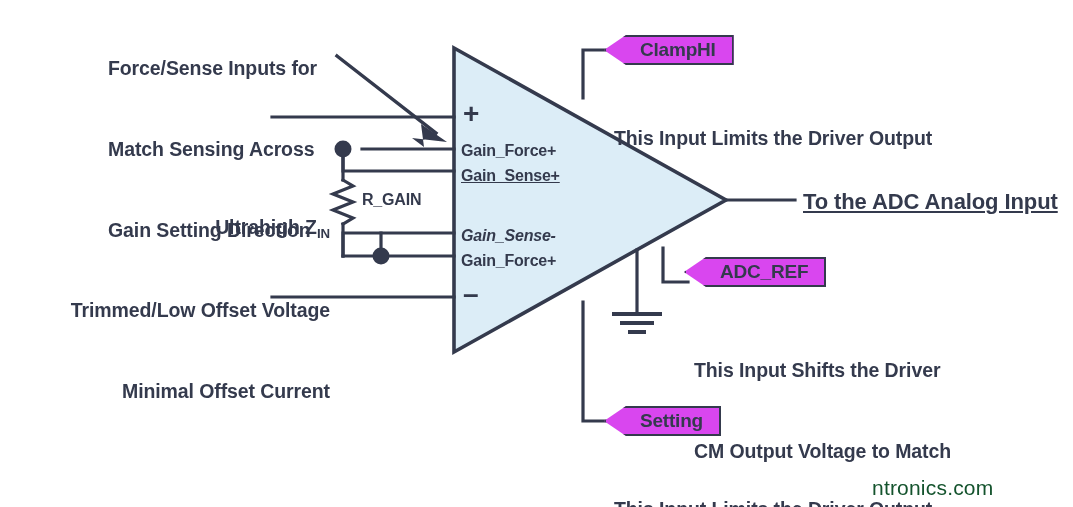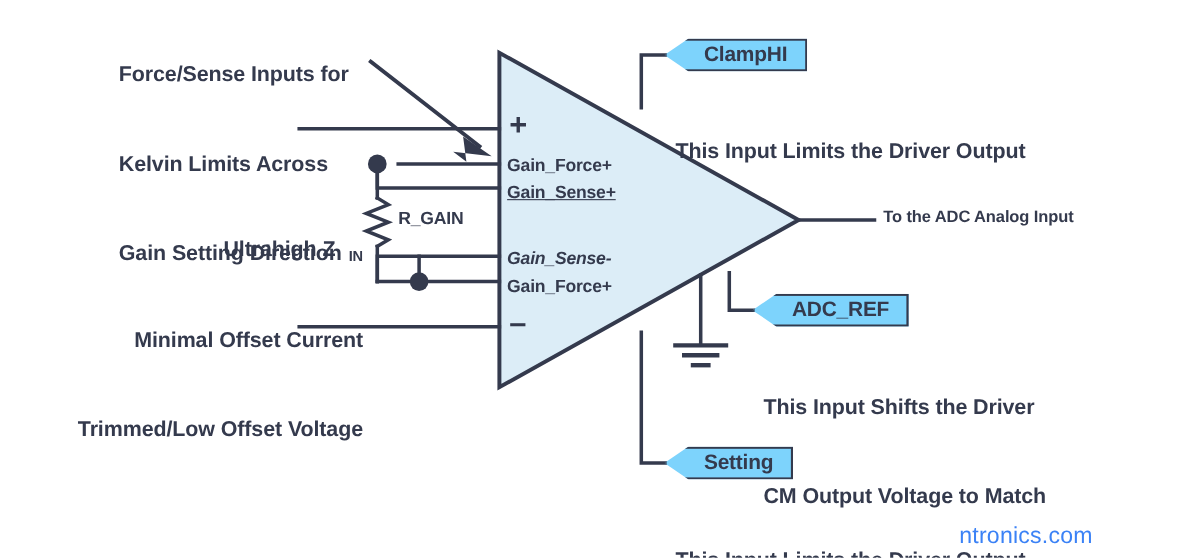--- a/index.html
+++ b/index.html
@@ -10,37 +10,37 @@
     overflow:hidden;
   }
   #stage { position:relative; width:963px; height:507px; }
   #wires { position:absolute; inset:0; width:1073px; height:507px; }
 
   .txt { position:absolute; color:#343a4d; font-weight:bold; white-space:pre; }
   .lbl-note { font-size:19.5px; line-height:27px; letter-spacing:-0.1px; }
   .lbl-pin  { font-size:16px; line-height:25px; letter-spacing:-0.2px; }
   .lbl-sign { font-size:28px; font-weight:bold; }
   .lbl-rgain{ font-size:16px; letter-spacing:-0.2px; }
-  .lbl-out  { font-size:15px; letter-spacing:-0.1px; }
+  .lbl-out  { font-size:22px; letter-spacing:-0.1px;text-decoration:underline; }
   .right-al { text-align:right; }
 
   .badge {
     position:absolute; height:30px;
     display:flex; align-items:center;
     padding:0 16px 0 34px;
     color:#343a4d; font-size:19px; font-weight:bold; letter-spacing:-0.2px;
-    background:#7dd3fc;
+    background:#d946ef;
     border:2.5px solid #343a4d;
     clip-path: polygon(22px 0, 100% 0, 100% 100%, 22px 100%, 0 50%);
   }
-  sub { font-size:0.68em; vertical-align:baseline; position:relative; top:0.28em;margin-left:12px; }
+  sub { font-size:0.68em; vertical-align:baseline; position:relative; top:0.28em; }
 
   #watermark {
     position:absolute; left:872px; top:476px;
-    font-size:21px; color:#3b82f6; font-weight:normal;
+    font-size:21px; color:#14532d; font-weight:normal;
     letter-spacing:0.2px; white-space:pre;
   }
 </style>
 </head>
 <body>
 
 <div id="stage">
 
   <svg id="wires" viewBox="0 0 1073 507" xmlns="http://www.w3.org/2000/svg">
     <g fill="none" stroke="#343a4d" stroke-width="3.2" stroke-linecap="square">
@@ -81,48 +81,48 @@
       <line x1="337" y1="56" x2="436" y2="133" stroke-width="3.4"></line>
       <polygon points="447,142 421,124 424,147 412,138" fill="#343a4d" stroke="none"></polygon>
     </g>
 
     <circle cx="343" cy="149" r="8.5" fill="#343a4d"></circle>
     <circle cx="381" cy="256" r="8.5" fill="#343a4d"></circle>
   </svg>
 
   <div class="txt lbl-note" style="left:108px; top:1px;">
     <div>Force/Sense Inputs for</div>
-    <div>Kelvin Limits Across</div>
+    <div>Match Sensing Across</div>
     <div>Gain Setting Direction</div>
   </div>
 
   <div class="txt lbl-note right-al" style="left:20px; top:160px; width:310px;">
     <div><span>Ultrahigh Z</span><sub>IN</sub></div>
+    <div>Trimmed/Low Offset Voltage</div>
     <div>Minimal Offset Current</div>
-    <div>Trimmed/Low Offset Voltage</div>
   </div>
 
   <div class="txt lbl-rgain" style="left:362px; top:191px;">R_GAIN</div>
 
   <div class="txt lbl-sign" style="left:463px; top:98px;">+</div>
   <div class="txt lbl-sign" style="left:463px; top:278px;">–</div>
 
   <div class="txt lbl-pin" style="left:461px; top:138px;">Gain_Force+</div>
   <div class="txt lbl-pin" style="left:461px; top:163px;text-decoration:underline;">Gain_Sense+</div>
   <div class="txt lbl-pin" style="left:461px; top:223px;font-style:italic;">Gain_Sense-</div>
   <div class="txt lbl-pin" style="left:461px; top:248px;">Gain_Force+</div>
 
   <div class="txt lbl-out" style="left:803px; top:189px;">To the ADC Analog Input</div>
 
   <div class="badge" style="left:604px; top:35px;">ClampHI</div>
   <div class="txt lbl-note" style="left:614px; top:71px;">
     <div>This Input Limits the Driver Output</div>
   </div>
 
-  <div class="badge" style="left:684px; top:267px;">ADC_REF</div>
+  <div class="badge" style="left:684px; top:257px;">ADC_REF</div>
   <div class="txt lbl-note" style="left:694px; top:303px;">
     <div>This Input Shifts the Driver</div>
     <div>CM Output Voltage to Match</div>
     
   </div>
 
   <div class="badge" style="left:604px; top:406px;">Setting</div>
   <div class="txt lbl-note" style="left:614px; top:442px;">
     <div>This Input Limits the Driver Output</div>
     

